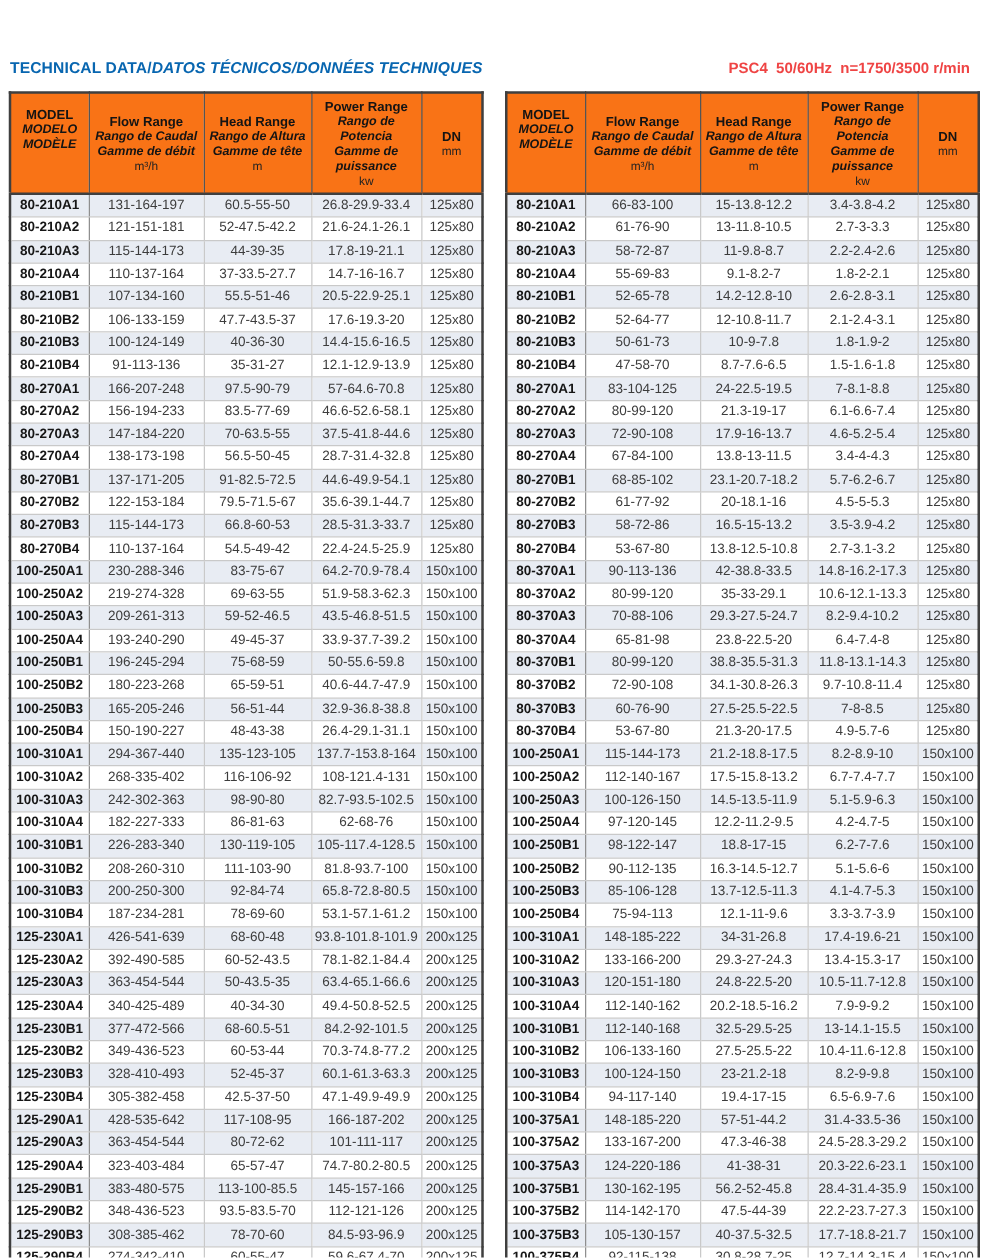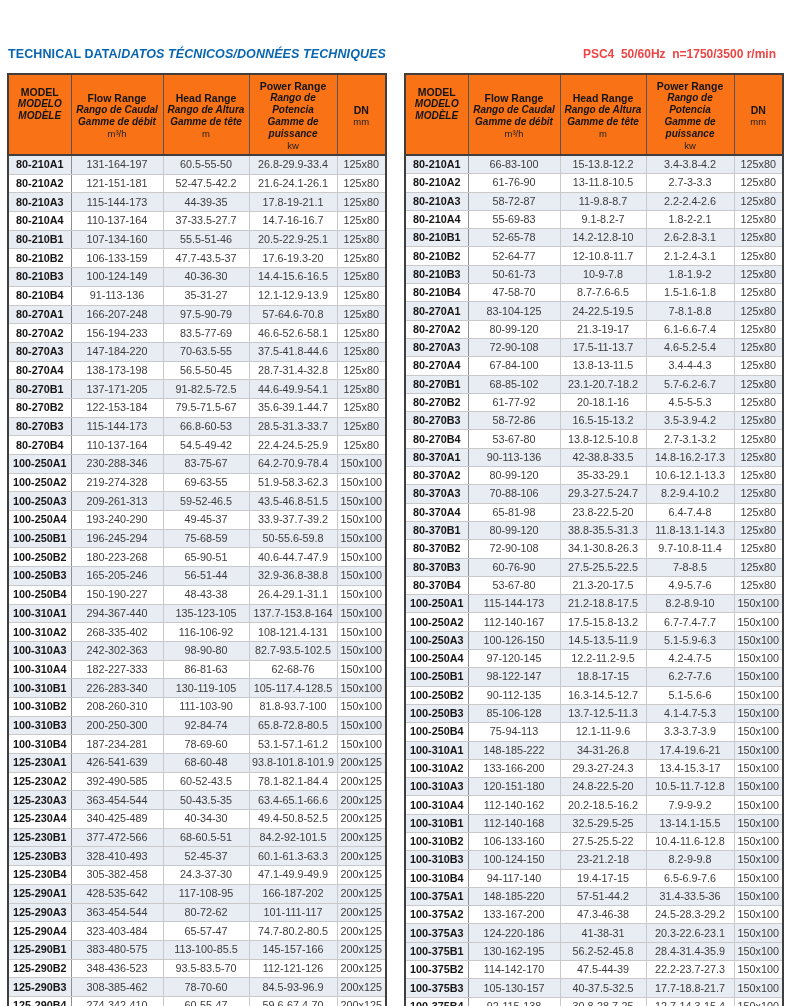--- a/index.html
+++ b/index.html
@@ -256,21 +256,21 @@
         <tr class="alt">
           <td class="model">100-250B1</td>
           <td>196-245-294</td>
           <td>75-68-59</td>
           <td>50-55.6-59.8</td>
           <td>150x100</td>
         </tr>
         <tr>
           <td class="model">100-250B2</td>
           <td>180-223-268</td>
-          <td>65-90-51</td>
+          <td>65-59-51</td>
           <td>40.6-44.7-47.9</td>
           <td>150x100</td>
         </tr>
         <tr class="alt">
           <td class="model">100-250B3</td>
           <td>165-205-246</td>
           <td>56-51-44</td>
           <td>32.9-36.8-38.8</td>
           <td>150x100</td>
         </tr>
@@ -365,31 +365,38 @@
           <td>49.4-50.8-52.5</td>
           <td>200x125</td>
         </tr>
         <tr class="alt">
           <td class="model">125-230B1</td>
           <td>377-472-566</td>
           <td>68-60.5-51</td>
           <td>84.2-92-101.5</td>
           <td>200x125</td>
         </tr>
+        <tr>
+          <td class="model">125-230B2</td>
+          <td>349-436-523</td>
+          <td>60-53-44</td>
+          <td>70.3-74.8-77.2</td>
+          <td>200x125</td>
+        </tr>
         <tr class="alt">
           <td class="model">125-230B3</td>
           <td>328-410-493</td>
           <td>52-45-37</td>
           <td>60.1-61.3-63.3</td>
           <td>200x125</td>
         </tr>
         <tr>
           <td class="model">125-230B4</td>
           <td>305-382-458</td>
-          <td>24.3-37-30</td>
+          <td>42.5-37-50</td>
           <td>47.1-49.9-49.9</td>
           <td>200x125</td>
         </tr>
         <tr class="alt group-start">
           <td class="model">125-290A1</td>
           <td>428-535-642</td>
           <td>117-108-95</td>
           <td>166-187-202</td>
           <td>200x125</td>
         </tr>
@@ -561,21 +568,21 @@
         <tr>
           <td class="model">80-270A2</td>
           <td>80-99-120</td>
           <td>21.3-19-17</td>
           <td>6.1-6.6-7.4</td>
           <td>125x80</td>
         </tr>
         <tr class="alt">
           <td class="model">80-270A3</td>
           <td>72-90-108</td>
-          <td>17.5-11-13.7</td>
+          <td>17.9-16-13.7</td>
           <td>4.6-5.2-5.4</td>
           <td>125x80</td>
         </tr>
         <tr>
           <td class="model">80-270A4</td>
           <td>67-84-100</td>
           <td>13.8-13-11.5</td>
           <td>3.4-4-4.3</td>
           <td>125x80</td>
         </tr>

